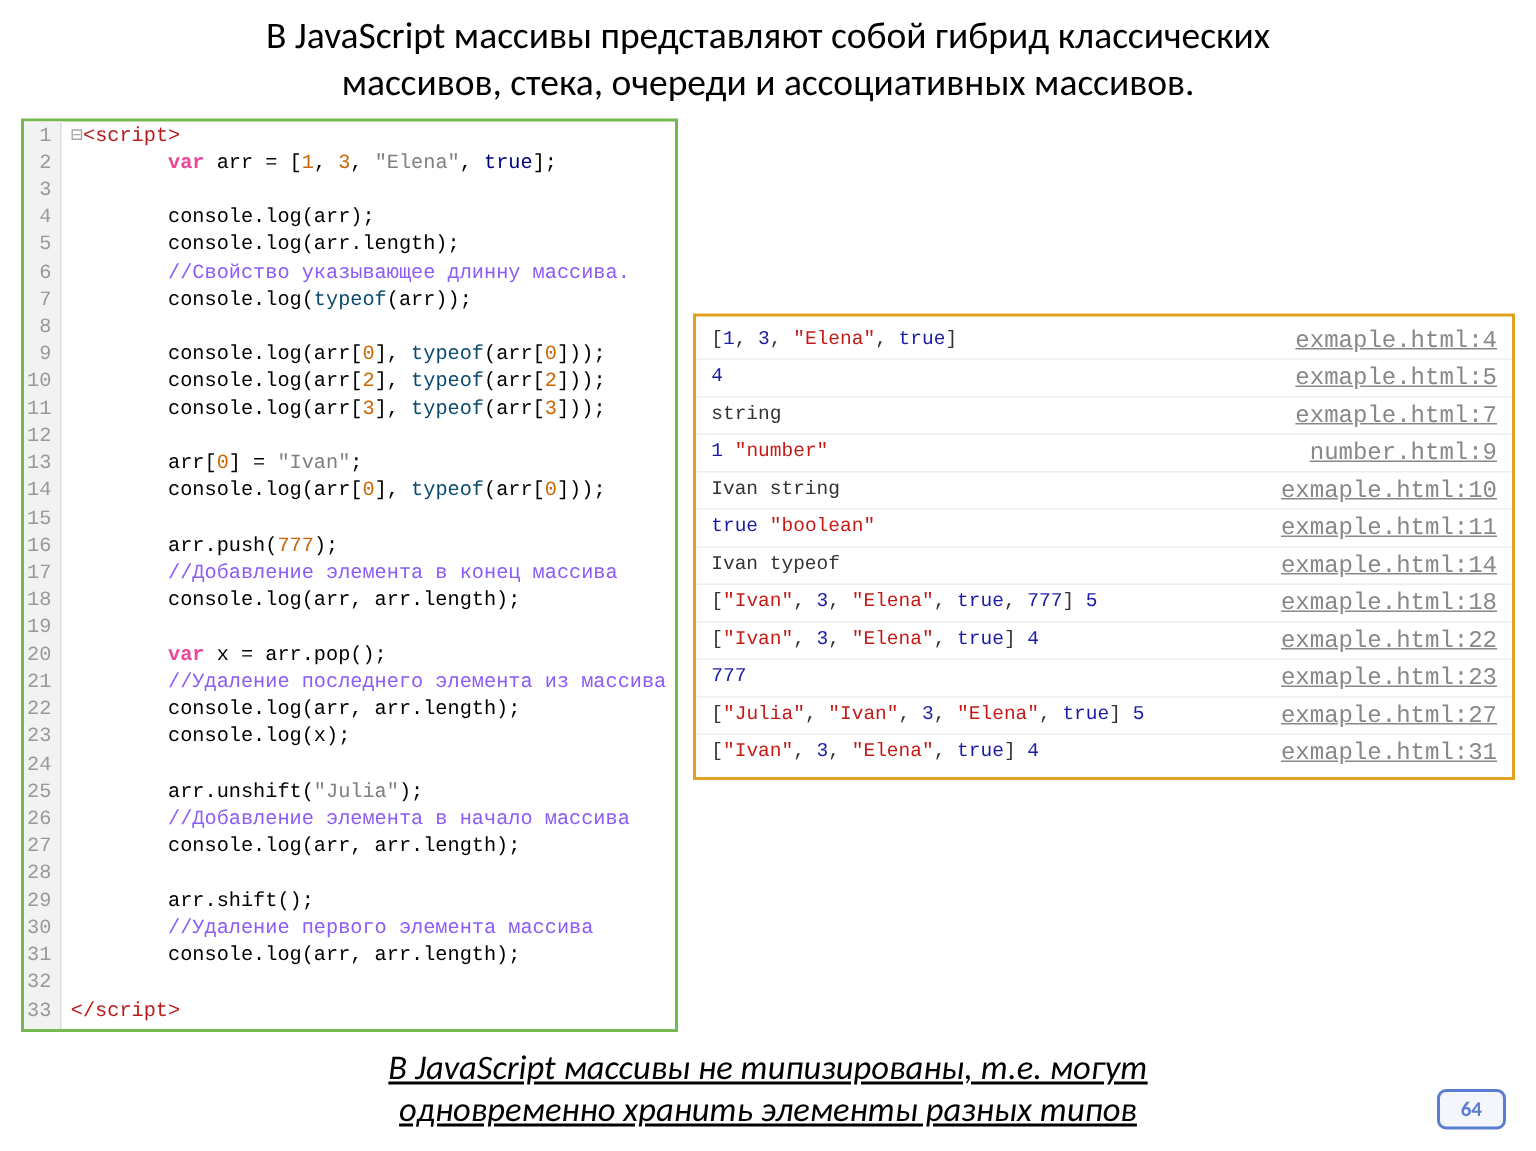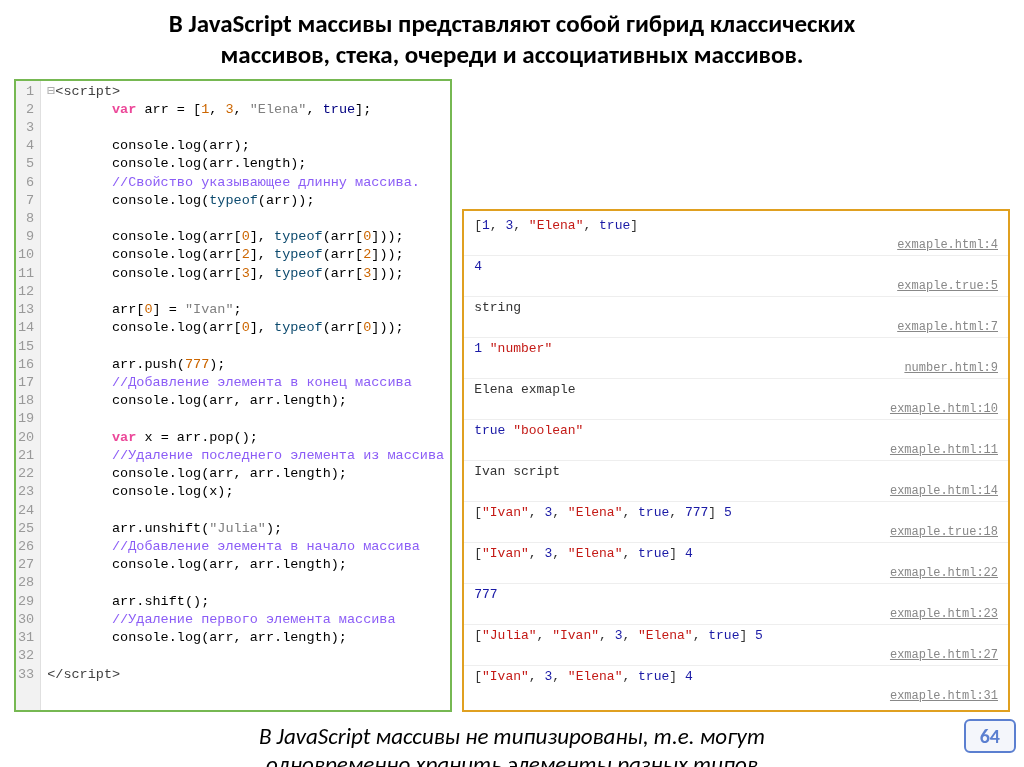--- a/index.html
+++ b/index.html
@@ -7,21 +7,21 @@
   width: 1024px;
   height: 767px;
   background: #fff;
   font-family: Calibri, Arial, sans-serif;
   position: relative;
   padding: 8px 14px;
 }
 .title {
   text-align: center;
   font-size: 25px;
-  font-weight: bold;
+  font-weight: normal;
   color: #000;
   line-height: 1.25;
   margin-bottom: 8px;
 }
 .content-row {
   display: flex;
   gap: 10px;
 }
 .code-panel {
   border: 2px solid #76b852;
@@ -36,21 +36,21 @@
   color: #999;
   text-align: right;
   padding: 2px 6px 2px 2px;
   border-right: 1px solid #e0e0e0;
   user-select: none;
 }
 .code-body {
   padding: 2px 6px;
   white-space: pre;
 }
-.tag    { color: #404040; }
+.tag    { color: #b91c1c; }
 .kw     { color: #ec4899; font-weight: bold; }
 .num    { color: #cc6600; }
 .str    { color: #808080; }
 .bool   { color: #000080; }
 .cmt    { color: #8b5cf6; }
 .tf     { color: #0c4a6e; text-align: center; }
 
 .console-panel {
   border: 2px solid #e0a020;
   background: #fff;
@@ -68,38 +68,38 @@
   border-top: 1px solid #eee;
 }
 .crow:first-child { border-top: none; }
 .cout { color: #333; white-space: pre; }
 .cout .n { color: #1a1aa6; }
 .cout .s { color: #c41a16; }
 .cout .k { color: #1a1aa6; }
 .csrc {
   color: #888;
   text-decoration: underline;
-  font-size: 12px;
-  margin-top: 20px;
+  font-size: 16px;
 }
 .footer {
   text-align: center;
   font-size: 23px;
   font-style: italic;
   margin-top: 10px;
   line-height: 1.25;
+  text-decoration: underline;
 }
 .pagenum {
   position: absolute;
-  right: 8px;
+  right: 20px;
   bottom: 14px;
   border: 2px solid #5b7fd0;
   border-radius: 6px;
   padding: 3px 14px;
-  font-size: 20px;
+  font-size: 14px;
   font-weight: bold;
   color: #5b7fd0;
   background: #f4f6fb;
 }
 .fold { color: #aaa; }
 </style>
 </head>
 <body>
 
 <div class="title">
@@ -178,45 +178,45 @@
 <span class="tag">&lt;/script&gt;</span></div>
   </div>
 
   <div class="console-panel" id="consolepanel">
       <div class="crow">
         <span class="cout">[<span class="n">1</span>, <span class="n">3</span>, <span class="s">"Elena"</span>, <span class="k">true</span>]</span>
         <span class="csrc">exmaple.html:4</span>
       </div>
       <div class="crow">
         <span class="cout"><span class="n">4</span></span>
-        <span class="csrc">exmaple.true:5</span>
+        <span class="csrc">exmaple.html:5</span>
       </div>
       <div class="crow">
         <span class="cout">string</span>
         <span class="csrc">exmaple.html:7</span>
       </div>
       <div class="crow">
         <span class="cout"><span class="n">1</span> <span class="s">"number"</span></span>
         <span class="csrc">number.html:9</span>
       </div>
       <div class="crow">
-        <span class="cout">Elena exmaple</span>
+        <span class="cout">Ivan string</span>
         <span class="csrc">exmaple.html:10</span>
       </div>
       <div class="crow">
         <span class="cout"><span class="k">true</span> <span class="s">"boolean"</span></span>
         <span class="csrc">exmaple.html:11</span>
       </div>
       <div class="crow">
-        <span class="cout">Ivan script</span>
+        <span class="cout">Ivan typeof</span>
         <span class="csrc">exmaple.html:14</span>
       </div>
       <div class="crow">
         <span class="cout">[<span class="s">"Ivan"</span>, <span class="n">3</span>, <span class="s">"Elena"</span>, <span class="k">true</span>, <span class="n">777</span>] <span class="n">5</span></span>
-        <span class="csrc">exmaple.true:18</span>
+        <span class="csrc">exmaple.html:18</span>
       </div>
       <div class="crow">
         <span class="cout">[<span class="s">"Ivan"</span>, <span class="n">3</span>, <span class="s">"Elena"</span>, <span class="k">true</span>] <span class="n">4</span></span>
         <span class="csrc">exmaple.html:22</span>
       </div>
       <div class="crow">
         <span class="cout"><span class="n">777</span></span>
         <span class="csrc">exmaple.html:23</span>
       </div>
       <div class="crow">

